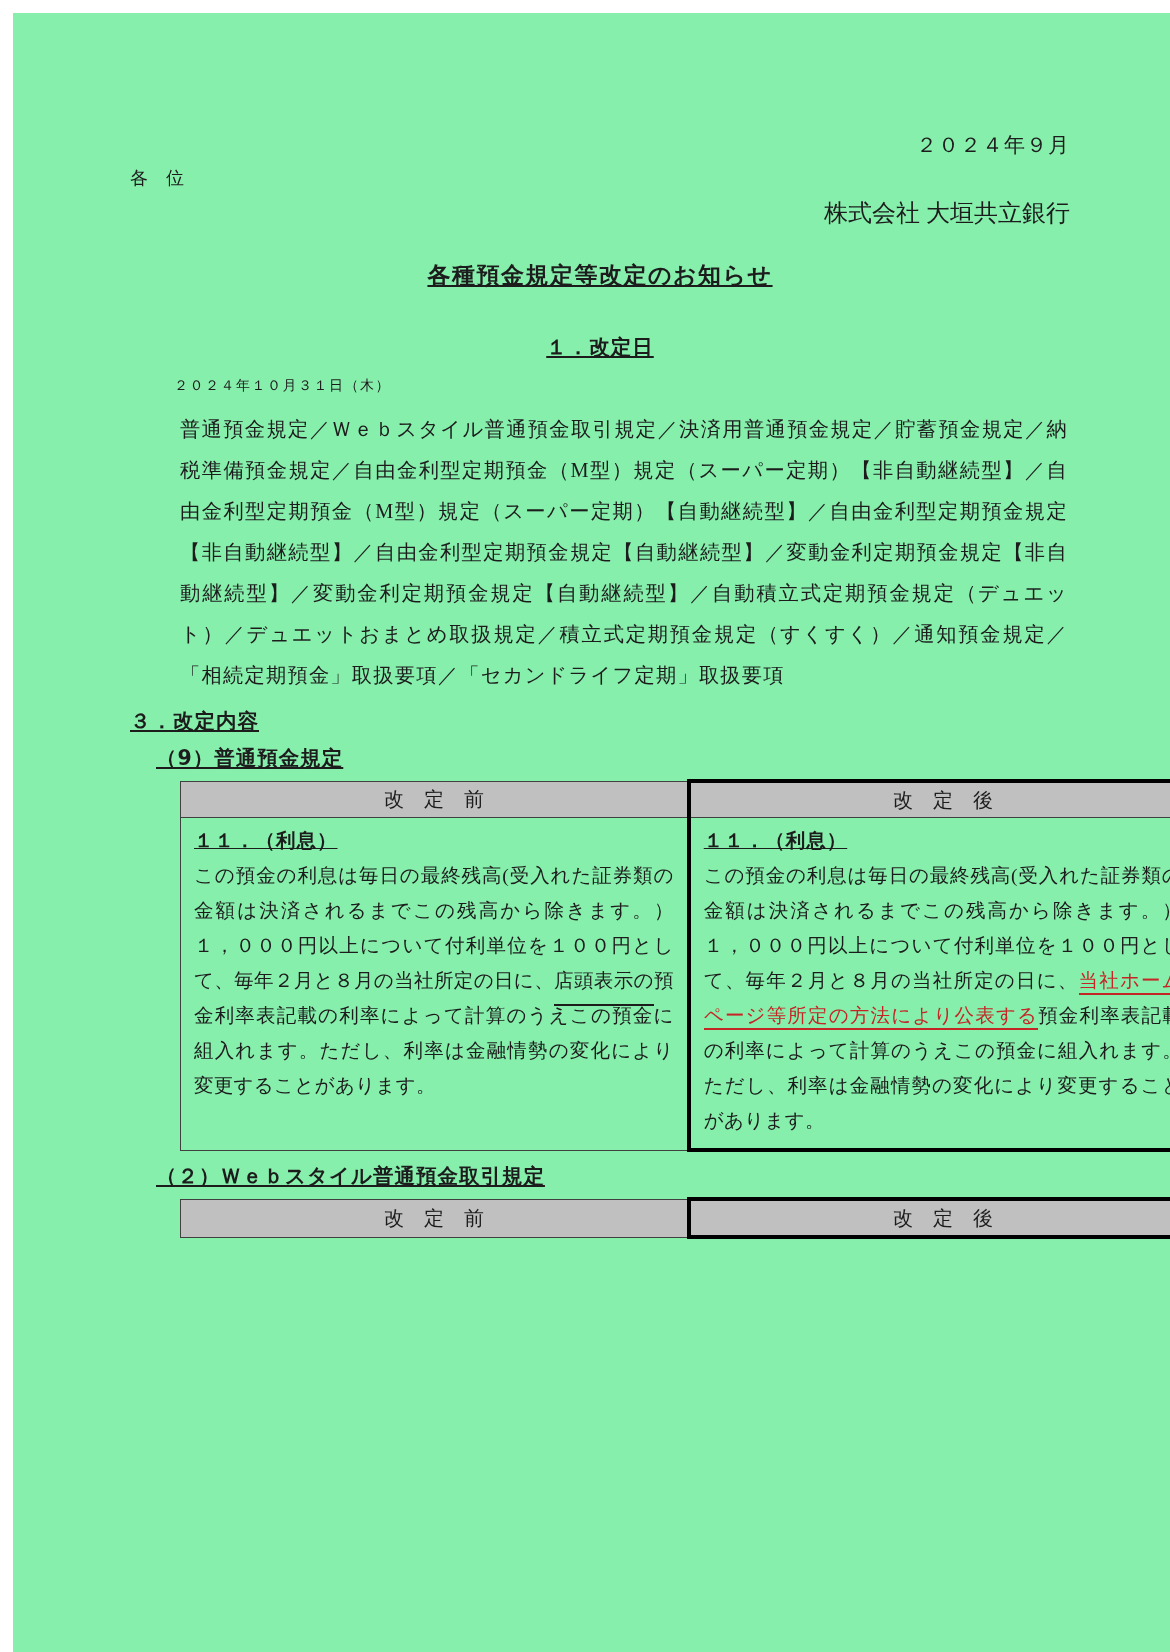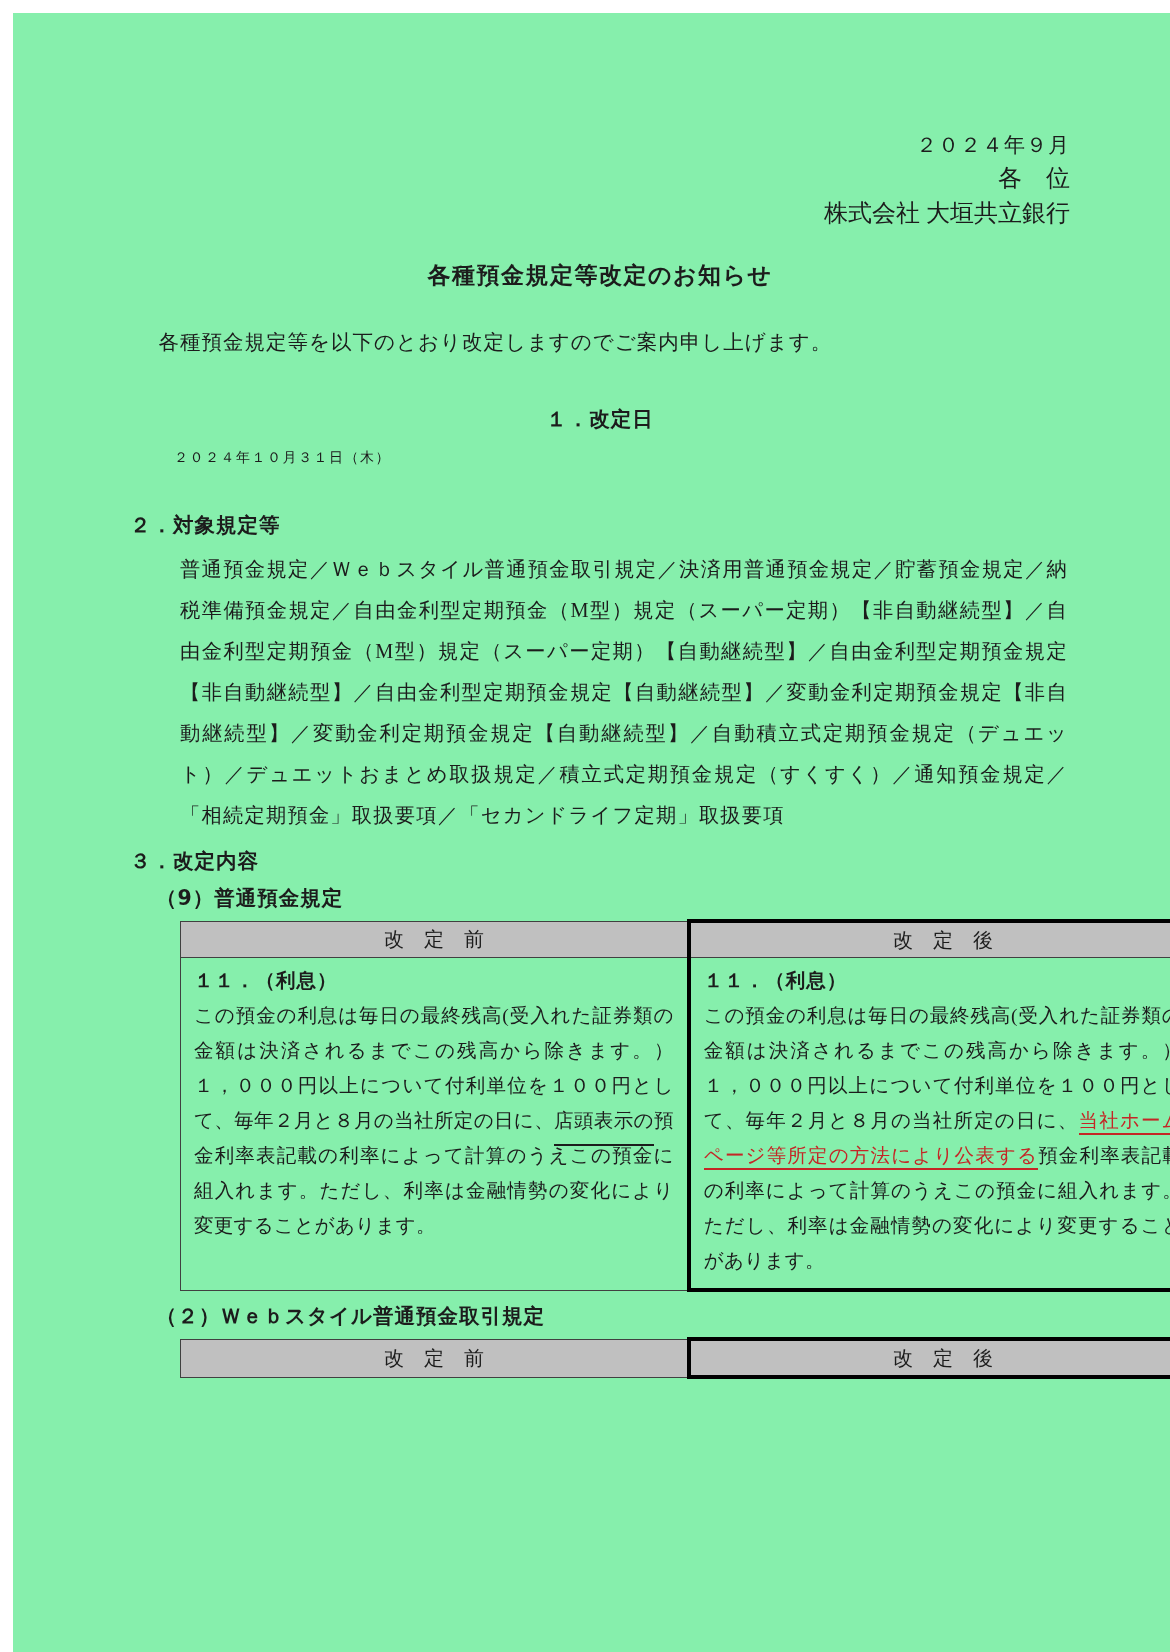--- a/index.html
+++ b/index.html
@@ -15,32 +15,32 @@
     background: #86efac;
     box-sizing: border-box;
     padding: 120px 113px 0 117px;
     font-family: "Liberation Serif", "DejaVu Serif", serif;
     color: #1c1c1c;
     overflow: hidden;
   }
   .gothic {
     font-family: "DejaVu Sans", "Liberation Sans", sans-serif;
     font-weight: bold;
+    text-decoration: underline;
   }
   .date-line {
     text-align: right;
     font-size: 21px;
     letter-spacing: 1px;
     line-height: 24px;
   }
   .recipient {
     margin-top: 9px;
-    font-size: 24px;
+    font-size: 18px;
     line-height: 24px;
-    text-align: right;
   }
   .company {
     margin-top: 11px;
     text-align: right;
     font-size: 24px;
     line-height: 24px;
   }
   .doc-title {
     margin-top: 35px;
     text-align: center;
@@ -152,27 +152,25 @@
 
   <div class="date-line">２０２４年９月</div>
 
   <div class="recipient">各　位</div>
 
   <div class="company">株式会社 大垣共立銀行</div>
 
   <div class="doc-title gothic">各種預金規定等改定のお知らせ</div>
 
   <div class="intro">
-    <p class="para">各種預金規定等を以下のとおり改定しますのでご案内申し上げます。</p>
   </div>
 
   <div class="sec-heading s1-heading gothic">１．改定日</div>
   <div class="s1-body">２０２４年１０月３１日（木）</div>
 
-  <div class="sec-heading s2-heading gothic">２．対象規定等</div>
   <div class="s2-body">普通預金規定／Ｗｅｂスタイル普通預金取引規定／決済用普通預金規定／貯蓄預金規定／納税準備預金規定／自由金利型定期預金（M型）規定（スーパー定期）【非自動継続型】／自由金利型定期預金（M型）規定（スーパー定期）【自動継続型】／自由金利型定期預金規定【非自動継続型】／自由金利型定期預金規定【自動継続型】／変動金利定期預金規定【非自動継続型】／変動金利定期預金規定【自動継続型】／自動積立式定期預金規定（デュエット）／デュエットおまとめ取扱規定／積立式定期預金規定（すくすく）／通知預金規定／「相続定期預金」取扱要項／「セカンドライフ定期」取扱要項</div>
 
   <div class="sec-heading s3-heading gothic">３．改定内容</div>
 
   <div class="sub-heading gothic">（9）普通預金規定</div>
 
   <table class="rev-table">
     <colgroup>
         <col style="width:50%">
         <col style="width:50%">

